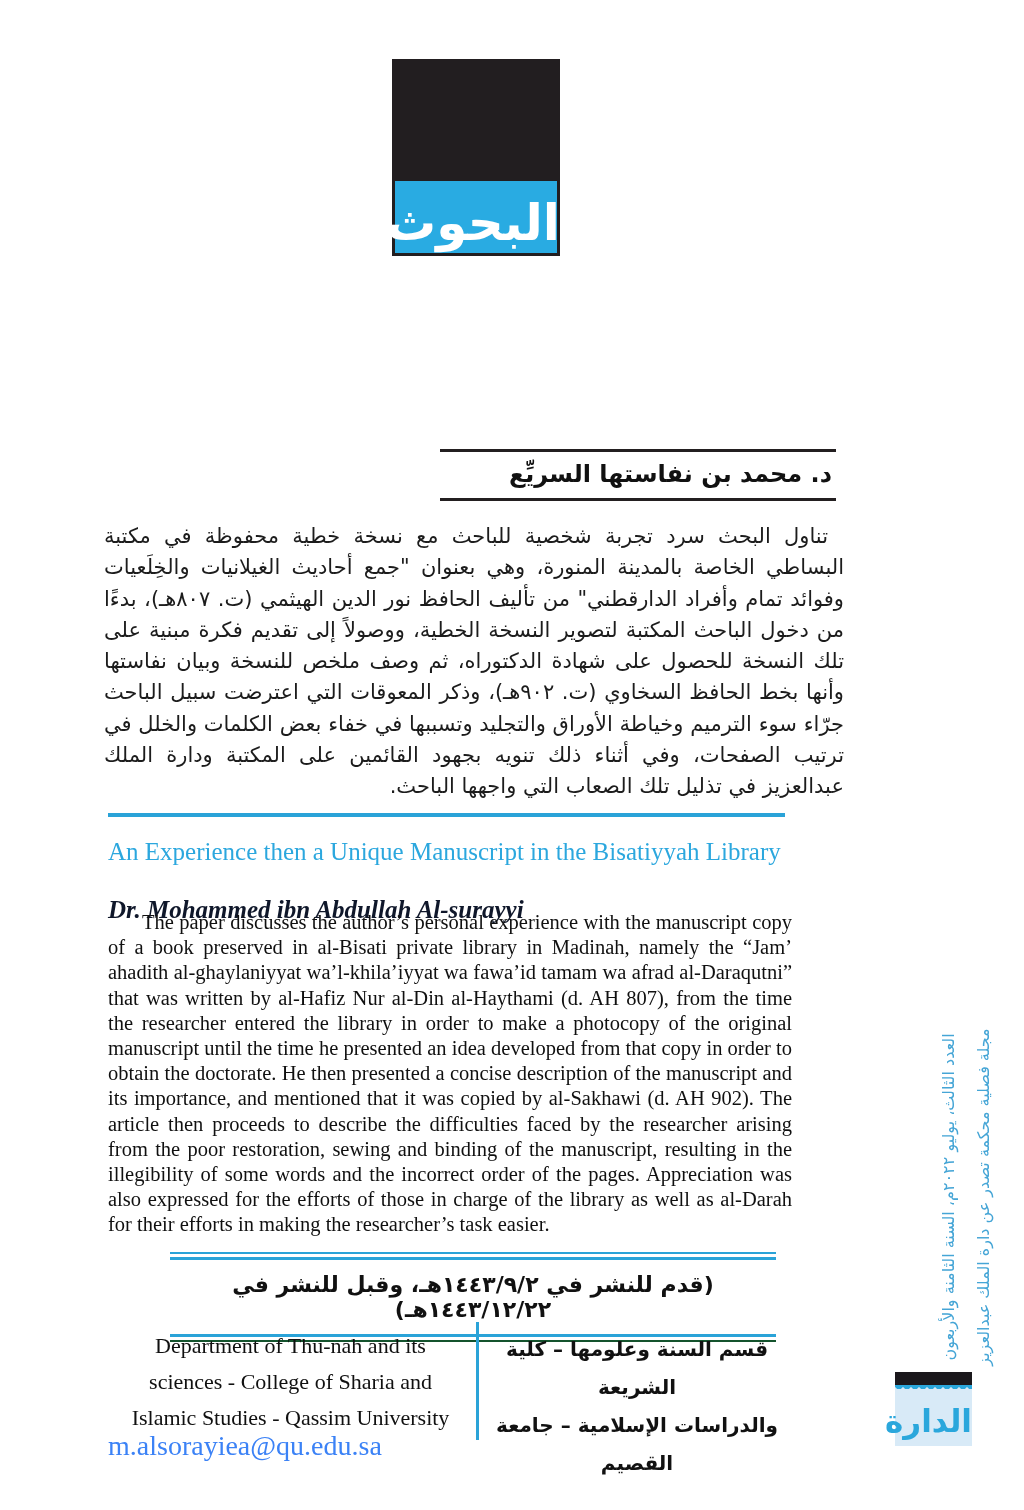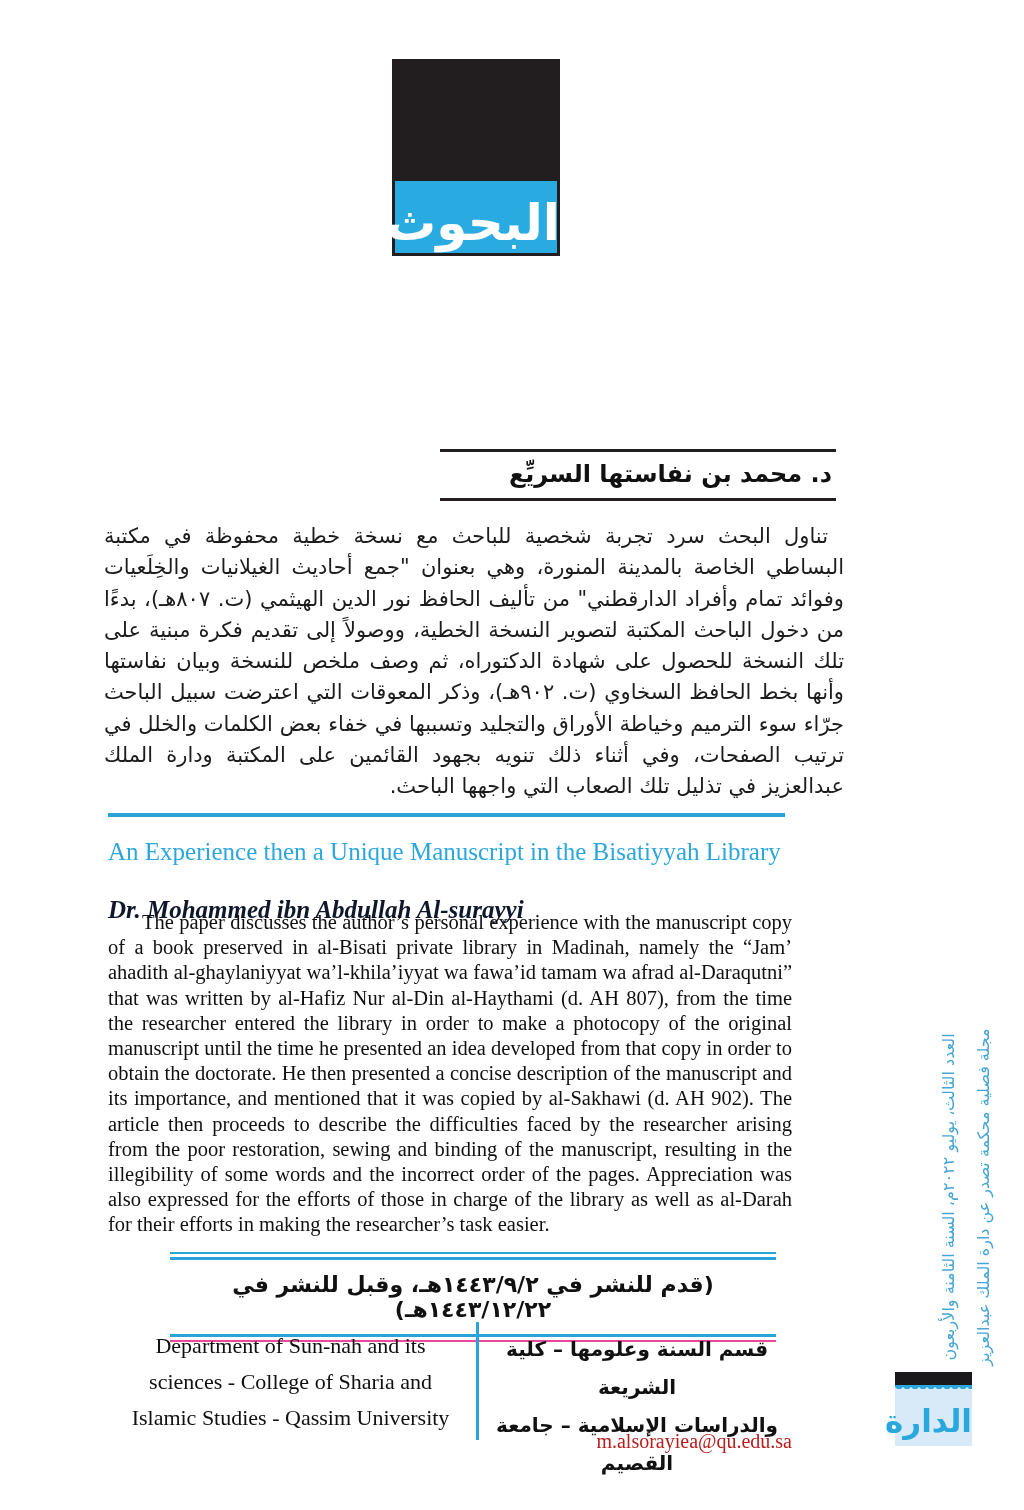--- a/index.html
+++ b/index.html
@@ -52,43 +52,43 @@
   
   .abstract-en{
     position:absolute;left:108px;top:910px;width:684px;margin:0;
     font-family:"Liberation Serif",serif;font-size:20.5px;line-height:25.2px;
     text-align:justify;color:#101010;text-indent:34px;
   }
 
   
   .date-box{
     position:absolute;left:170px;top:1252px;width:606px;box-sizing:border-box;
-    border-top:2px solid #2aa3d8;border-bottom:2px solid #ec4899;
+    border-top:2px solid #2aa3d8;border-bottom:2px solid #14532d;
   }
   .date-inner{
     border-top:3px solid #2aa3d8;border-bottom:3px solid #2aa3d8;margin:3px 0;
     padding:12px 6px;text-align:center;direction:rtl;
     font-size:22px;font-weight:bold;color:#111111;
   }
 
   
   .affil-en{
     position:absolute;left:118px;top:1328px;width:345px;text-align:center;
     font-family:"Liberation Serif",serif;font-size:22px;line-height:36px;
     color:#101010;white-space:pre-line;
   }
   .affil-divider{position:absolute;left:476px;top:1322px;width:3px;height:118px;background:#2aa3d8;}
   .affil-ar{
     position:absolute;left:492px;top:1330px;width:290px;text-align:center;direction:rtl;
     font-size:20px;font-weight:bold;line-height:38px;color:#111111;white-space:pre-line;
   }
 
   .email{
-    position:absolute;left:108px;top:1430px;width:684px;text-align:right;
-    font-family:"Liberation Serif",serif;font-size:20px;color:#b91c1c;
+    position:absolute;left:108px;top:1430px;width:684px;text-align:left;
+    font-family:"Liberation Serif",serif;font-size:28px;color:#3b82f6;
   }
 
   
   .vertical-info{
     position:absolute;left:792px;top:1161px;width:350px;height:72px;
     transform:rotate(-90deg);color:#45a5d6;
   }
   .v-line{white-space:nowrap;direction:rtl;text-align:center;font-size:16px;line-height:35px;}
 
   
@@ -124,21 +124,21 @@
   <h2 class="title-en">An Experience then a Unique Manuscript in the Bisatiyyah Library</h2>
   <div class="author-en">Dr. Mohammed ibn Abdullah Al-surayyi</div>
 
   <p class="abstract-en">The paper discusses the author’s personal experience with the manuscript copy of a book preserved in al-Bisati private library in Madinah, namely the “Jam’ ahadith al-ghaylaniyyat wa’l-khila’iyyat wa fawa’id tamam wa afrad al-Daraqutni” that was written by al-Hafiz Nur al-Din al-Haythami (d. AH 807), from the time the researcher entered the library in order to make a photocopy of the original manuscript until the time he presented an idea developed from that copy in order to obtain the doctorate. He then presented a concise description of the manuscript and its importance, and mentioned that it was copied by al-Sakhawi (d. AH 902). The article then proceeds to describe the difficulties faced by the researcher arising from the poor restoration, sewing and binding of the manuscript, resulting in the illegibility of some words and the incorrect order of the pages. Appreciation was also expressed for the efforts of those in charge of the library as well as al-Darah for their efforts in making the researcher’s task easier.</p>
 
   <div class="date-box">
     <div class="date-inner">(قدم للنشر في ١٤٤٣/٩/٢هـ، وقبل للنشر في ١٤٤٣/١٢/٢٢هـ)</div>
   </div>
 
   <div>
-    <div class="affil-en">Department of Sun-nah and its
+    <div class="affil-en">Department of Thu-nah and its
 sciences - College of Sharia and
 Islamic Studies - Qassim University</div>
     <div class="affil-divider"></div>
     <div class="affil-ar">قسم السنة وعلومها – كلية الشريعة
 والدراسات الإسلامية – جامعة
 القصيم</div>
   </div>
 
   <div class="email">m.alsorayiea@qu.edu.sa</div>
 

